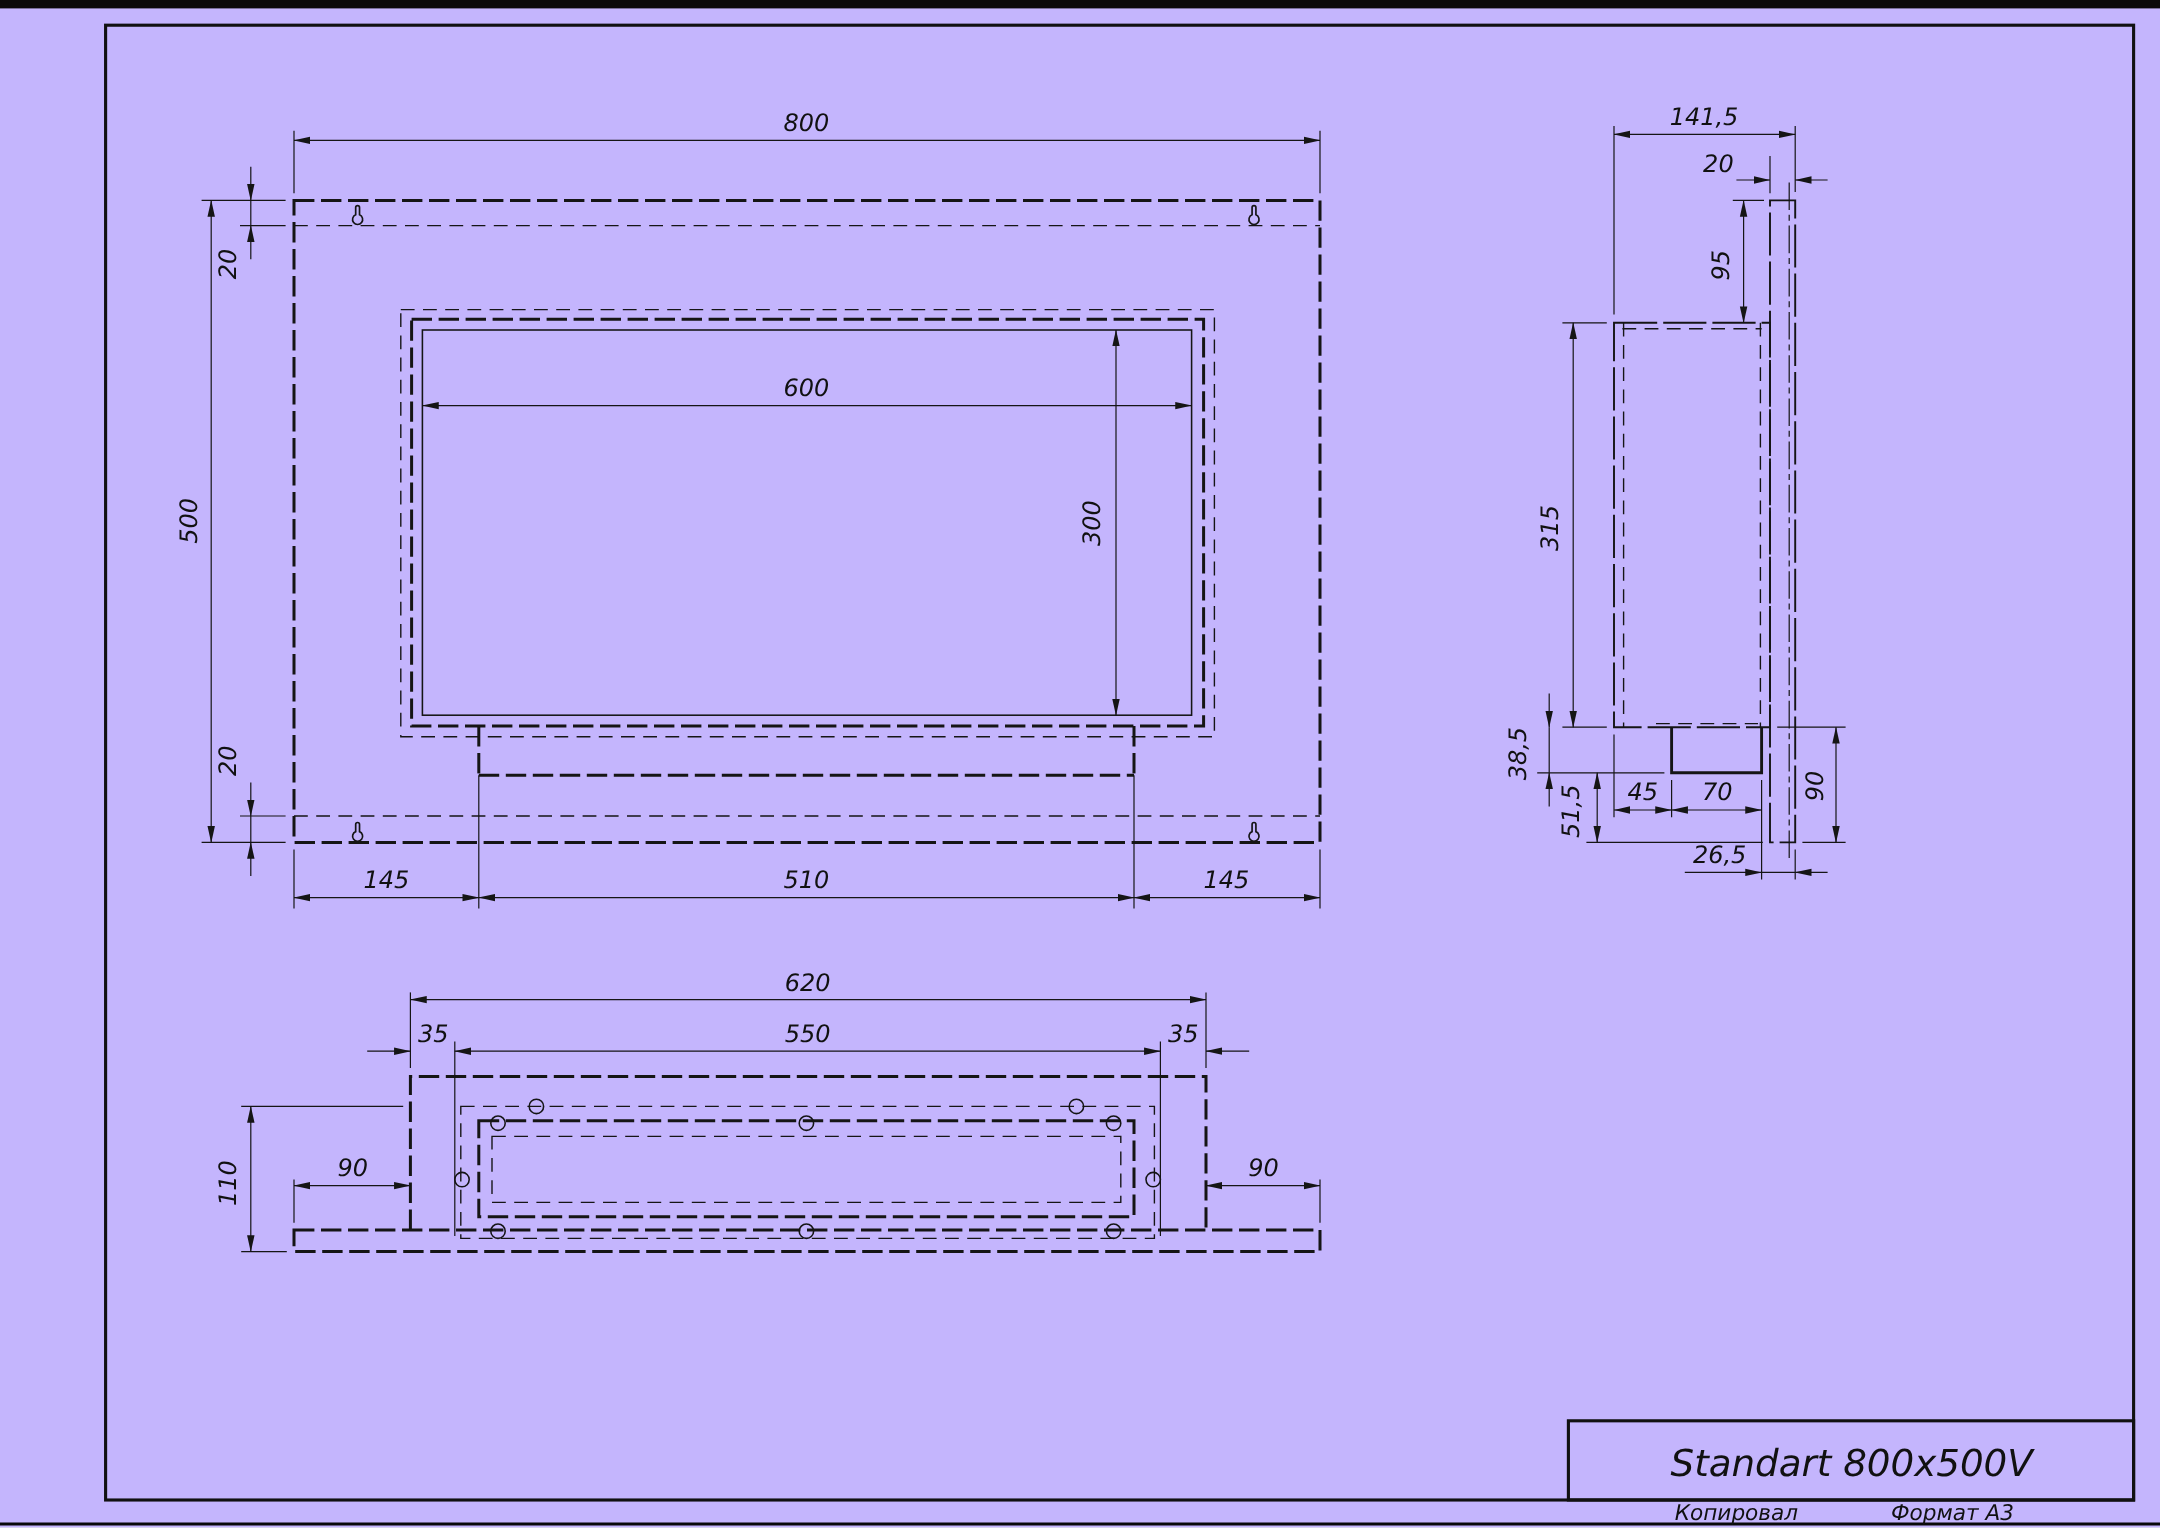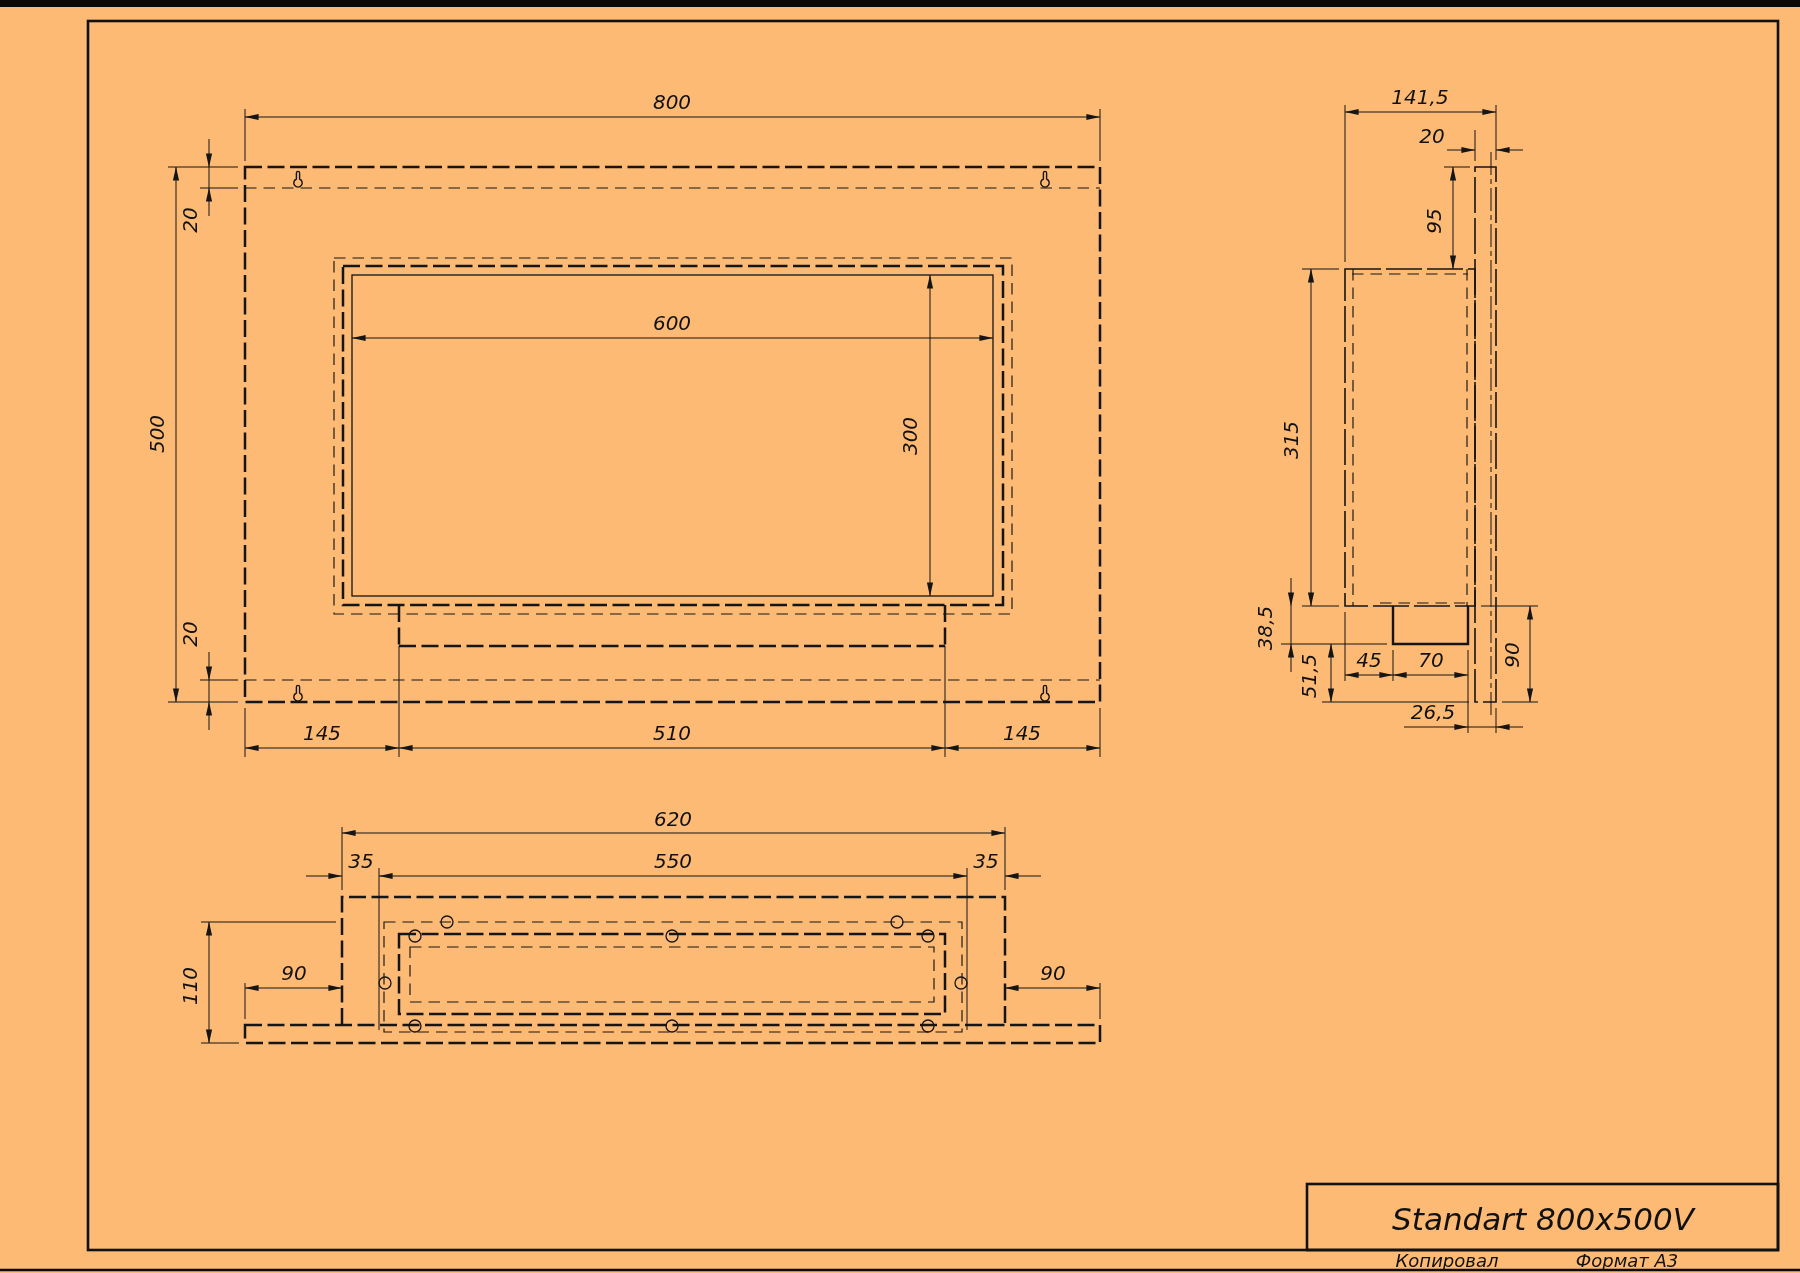--- a/index.html
+++ b/index.html
@@ -1,16 +1,16 @@
 <!DOCTYPE html>
 <html><head>
 <meta charset="utf-8">
 <style>
   html,body{margin:0;padding:0;background:#e8e8e8;}
-  #page{position:relative;width:1800px;height:1273px;background:#fdba74;
+  #page{position:relative;width:1800px;height:1273px;background:#c4b5fd;
         font-family:"DejaVu Sans","Liberation Sans",sans-serif;overflow:hidden;}
   svg{position:absolute;left:0;top:0;}
   
   .frame     {fill:none;stroke:#111;stroke-width:2.6;}
   .thick     {fill:none;stroke:#151515;stroke-width:2.4;}
   .thickDash {fill:none;stroke:#151515;stroke-width:2.5;stroke-dasharray:17 5.5;}
   .mainDash  {fill:none;stroke:#151515;stroke-width:1.6;stroke-dasharray:36 5;}
   .thinSolid {fill:none;stroke:#151515;stroke-width:1.3;}
   .thinDash  {fill:none;stroke:#151515;stroke-width:1.15;stroke-dasharray:11.5 7;}
   .dashDot   {fill:none;stroke:#151515;stroke-width:1;stroke-dasharray:23 4 5 4;}

